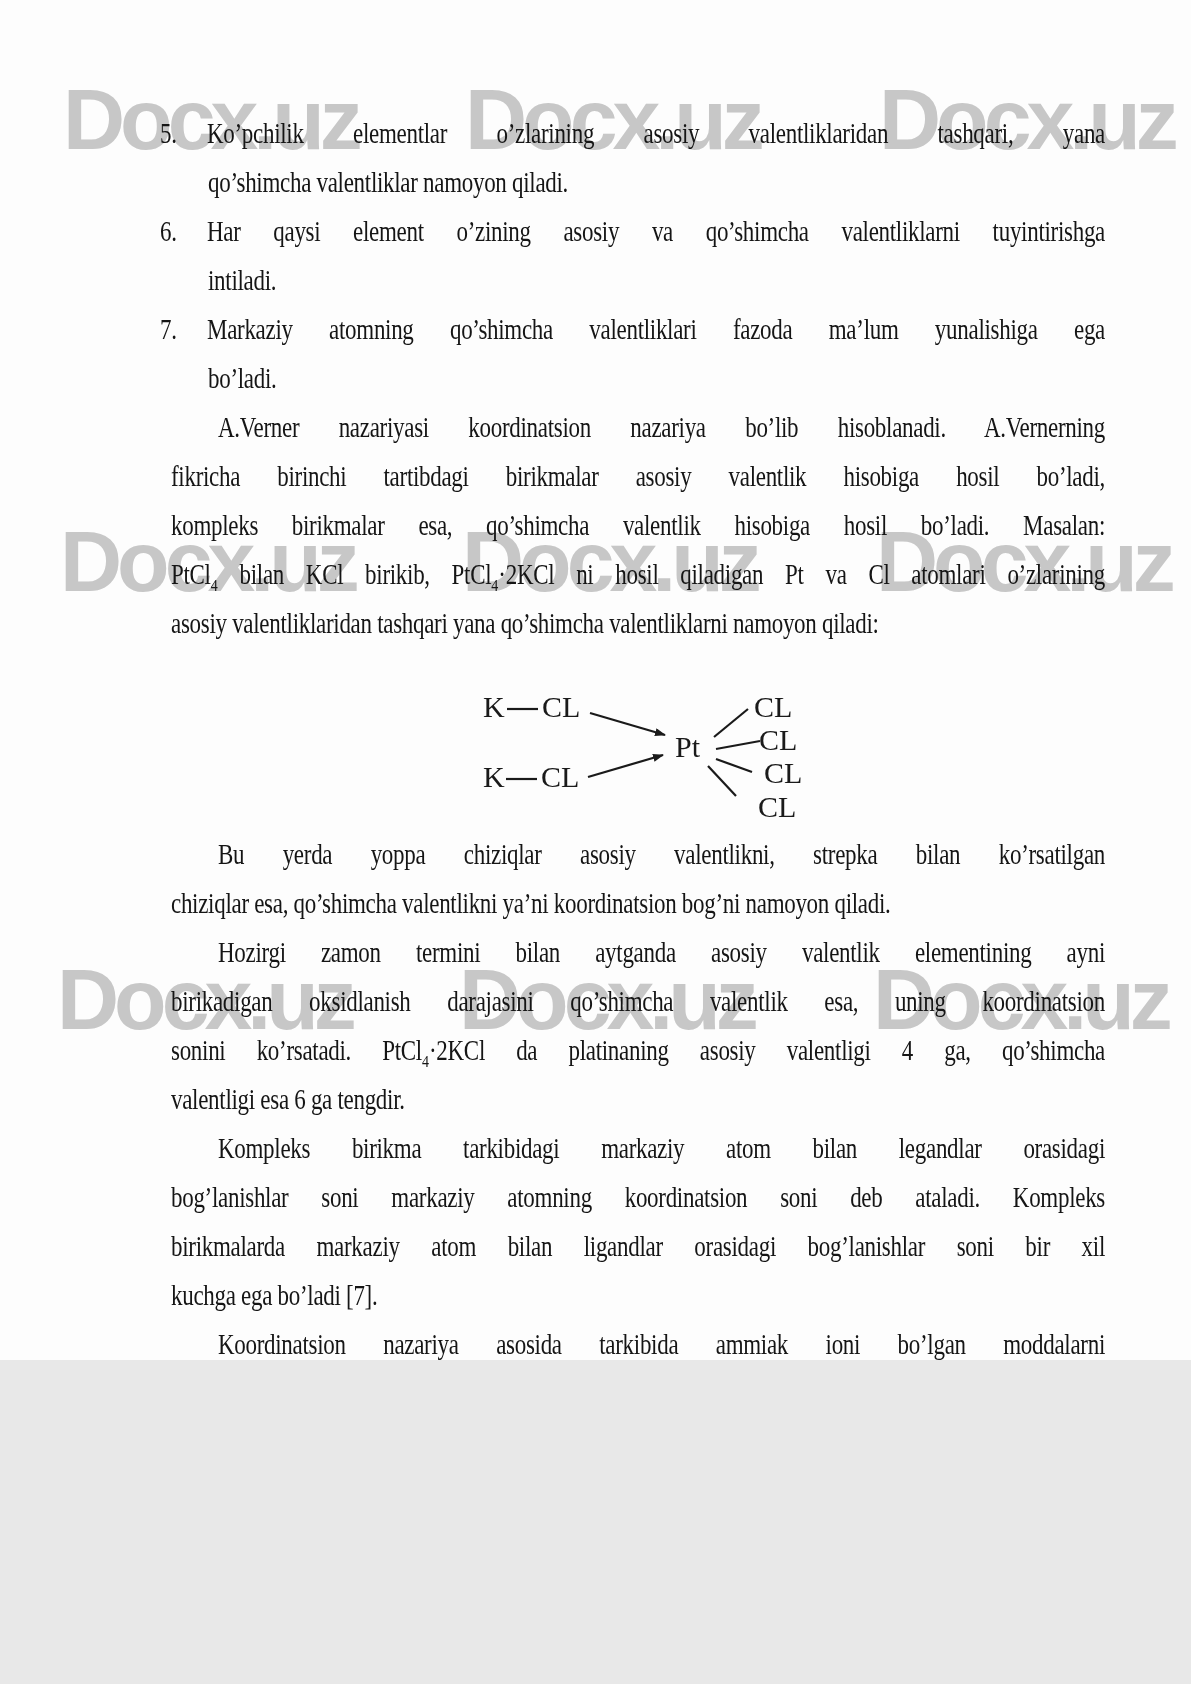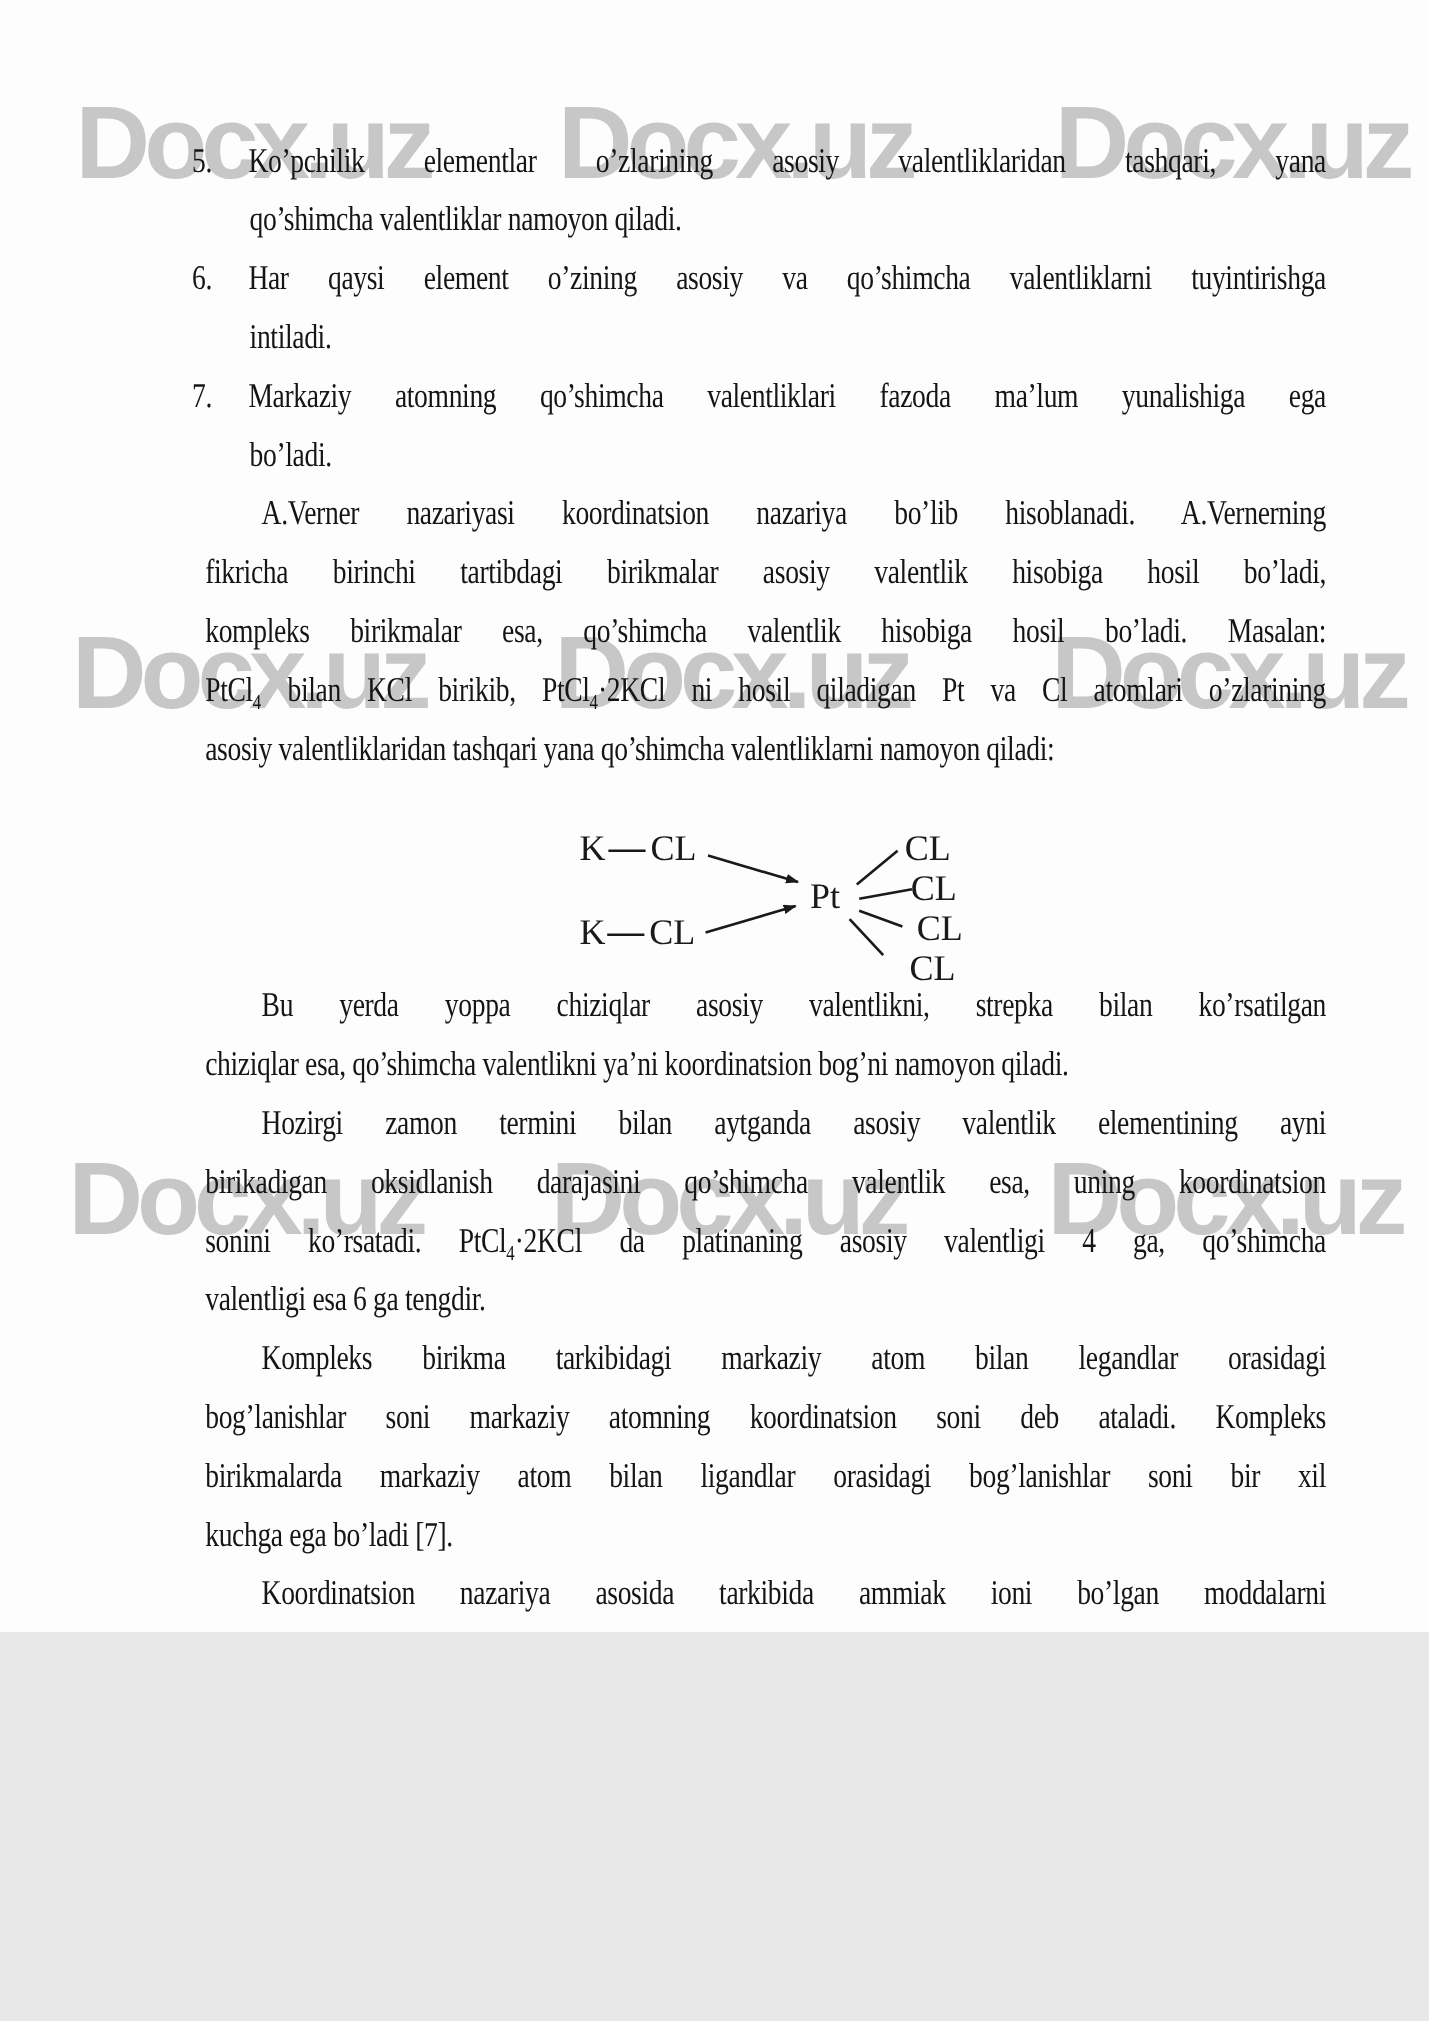--- a/index.html
+++ b/index.html
@@ -135,21 +135,21 @@
     <line x1="286" y1="84" x2="330" y2="76"></line>
     <line x1="286" y1="94" x2="322" y2="107"></line>
     <line x1="278" y1="101" x2="306" y2="131"></line>
 
     <text x="324" y="52">CL</text>
     <text x="329" y="85">CL</text>
     <text x="334" y="118">CL</text>
     <text x="328" y="152">CL</text>
   </svg>
 
-  <div class="tblock" id="blockB" style="top:813px;">
+  <div class="tblock" id="blockB" style="top:830px;">
       <div class="line indent just">Bu yerda yoppa chiziqlar asosiy valentlikni, strepka bilan ko’rsatilgan</div>
       <div class="line last">chiziqlar esa, qo’shimcha valentlikni ya’ni koordinatsion bog’ni namoyon qiladi.</div>
       <div class="line indent just">Hozirgi zamon termini bilan aytganda asosiy valentlik elementining ayni</div>
       <div class="line body just">birikadigan oksidlanish darajasini qo’shimcha valentlik esa, uning koordinatsion</div>
       <div class="line body just">sonini ko’rsatadi. PtCl<sub>4</sub>·2KCl da platinaning asosiy valentligi 4 ga, qo’shimcha</div>
       <div class="line last">valentligi esa 6 ga tengdir.</div>
       <div class="line indent just">Kompleks birikma tarkibidagi markaziy atom bilan legandlar orasidagi</div>
       <div class="line body just">bog’lanishlar soni markaziy atomning koordinatsion soni deb ataladi. Kompleks</div>
       <div class="line body just">birikmalarda markaziy atom bilan ligandlar orasidagi bog’lanishlar soni bir xil</div>
       <div class="line last">kuchga ega bo’ladi [7].</div>

